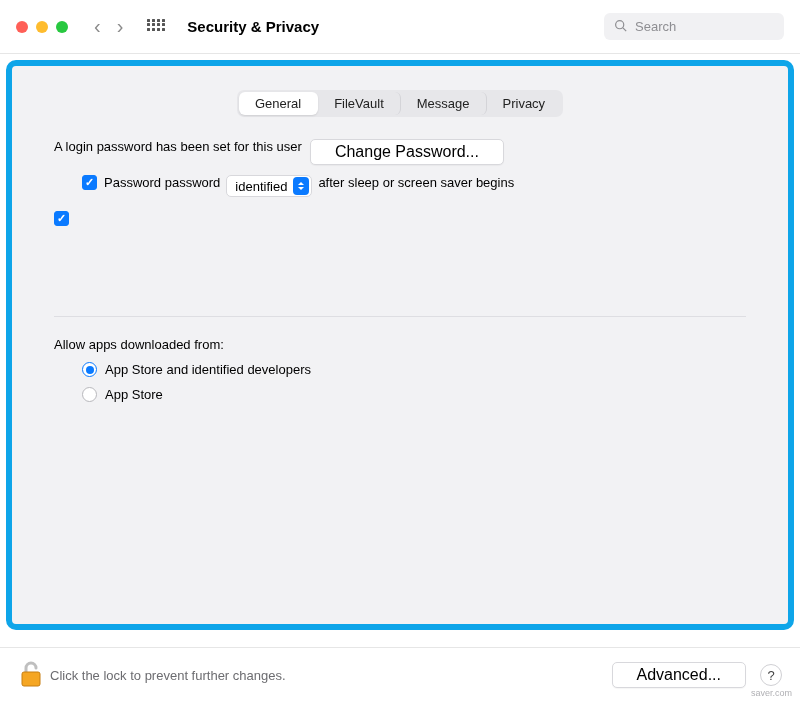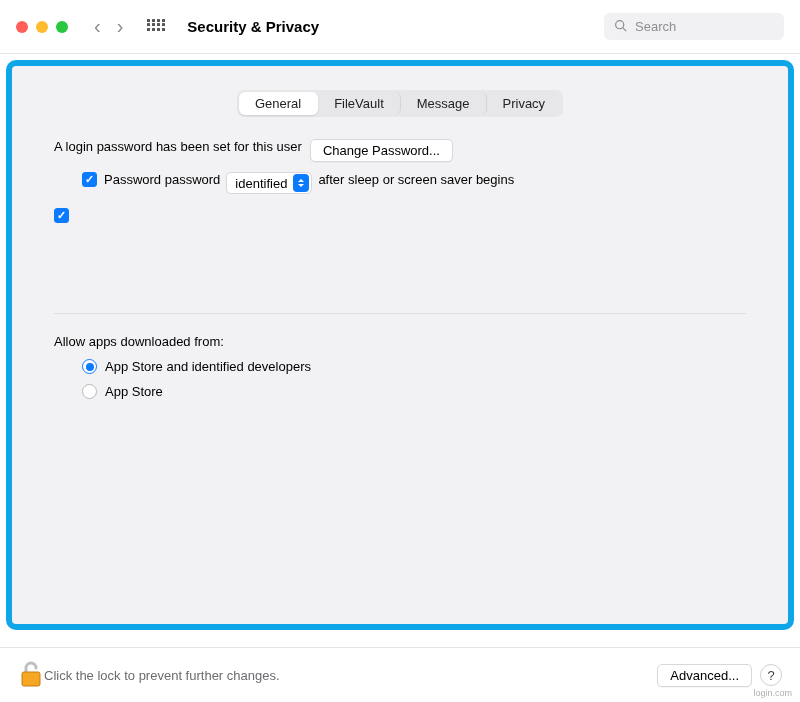--- a/index.html
+++ b/index.html
@@ -89,21 +89,21 @@
   .radio {
     width: 15px; height: 15px; border-radius: 50%;
     margin-right: 8px; border: 1px solid #b8b8bc; background: #fff;
     display: inline-flex; align-items: center; justify-content: center; flex-shrink: 0;
   }
   .radio.checked { border-color: #0a7aff; }
   .radio.checked:after { content: ""; width: 8px; height: 8px; border-radius: 50%; background: #0a7aff; }
 
   .btn {
     background: #fff; border: 1px solid #d8d8dc; border-radius: 5px;
-    padding: 3px 12px; font-size: 13px; color: #000;
+    padding: 3px 24px; font-size: 16px; color: #000;
     box-shadow: 0 1px 1px rgba(0,0,0,0.04);
   }
   .btn.disabled { color: #b9b9bd; }
 
   .select-pill {
     display: inline-flex; align-items: center;
     background: #fff; border: 1px solid #d8d8dc; border-radius: 5px;
     padding: 1px 2px 1px 8px; margin: 0 6px;
   }
   .select-handle {
@@ -111,21 +111,21 @@
     margin-left: 6px; display: flex; flex-direction: column; align-items: center; justify-content: center;
   }
   .select-handle:before { content: ""; border: 3px solid transparent; border-bottom-color: #fff; margin-bottom: 1px; }
   .select-handle:after { content: ""; border: 3px solid transparent; border-top-color: #fff; margin-top: 1px; }
 
   .divider { height: 1px; background: #dedee2; margin: 36px 0 20px 0; }
 
   .footer {
     position: absolute; left:0; right:0; bottom: 0;
     display: flex; align-items: center;
-    padding: 12px 18px; gap: 0;
+    padding: 12px 18px; gap: 6px;
     background: #fff;
     border-top: 1px solid #e6e6e6;
   }
   .footer .msg { color: #6c6c70; flex: 1; font-size: 13px; }
   .help {
     width: 22px; height: 22px; border-radius: 50%;
     border: 1px solid #d0d0d4; display: flex; align-items: center; justify-content: center;
     font-size: 13px; color: #444; background: #fff; margin-left: 8px;
   }
   .lock-icon svg { display: block; }
@@ -228,13 +228,13 @@
       <path d="M8 12 V8 a5 5 0 0 1 10 0" fill="none" stroke="#bfbfbf" stroke-width="3" stroke-linecap="round"></path>
       <rect x="4" y="12" width="18" height="14" rx="2" fill="#f5a623"></rect>
       <rect x="4" y="12" width="18" height="14" rx="2" fill="none" stroke="#c77f12"></rect>
     </svg>
   </span>
   <span class="msg">Click the lock to prevent further changes.</span>
   <button class="btn">Advanced...</button>
   <span class="help">?</span>
 </div>
 
-<div class="watermark">login.com</div>
+<div class="watermark">saver.com</div>
 
 </body></html>

